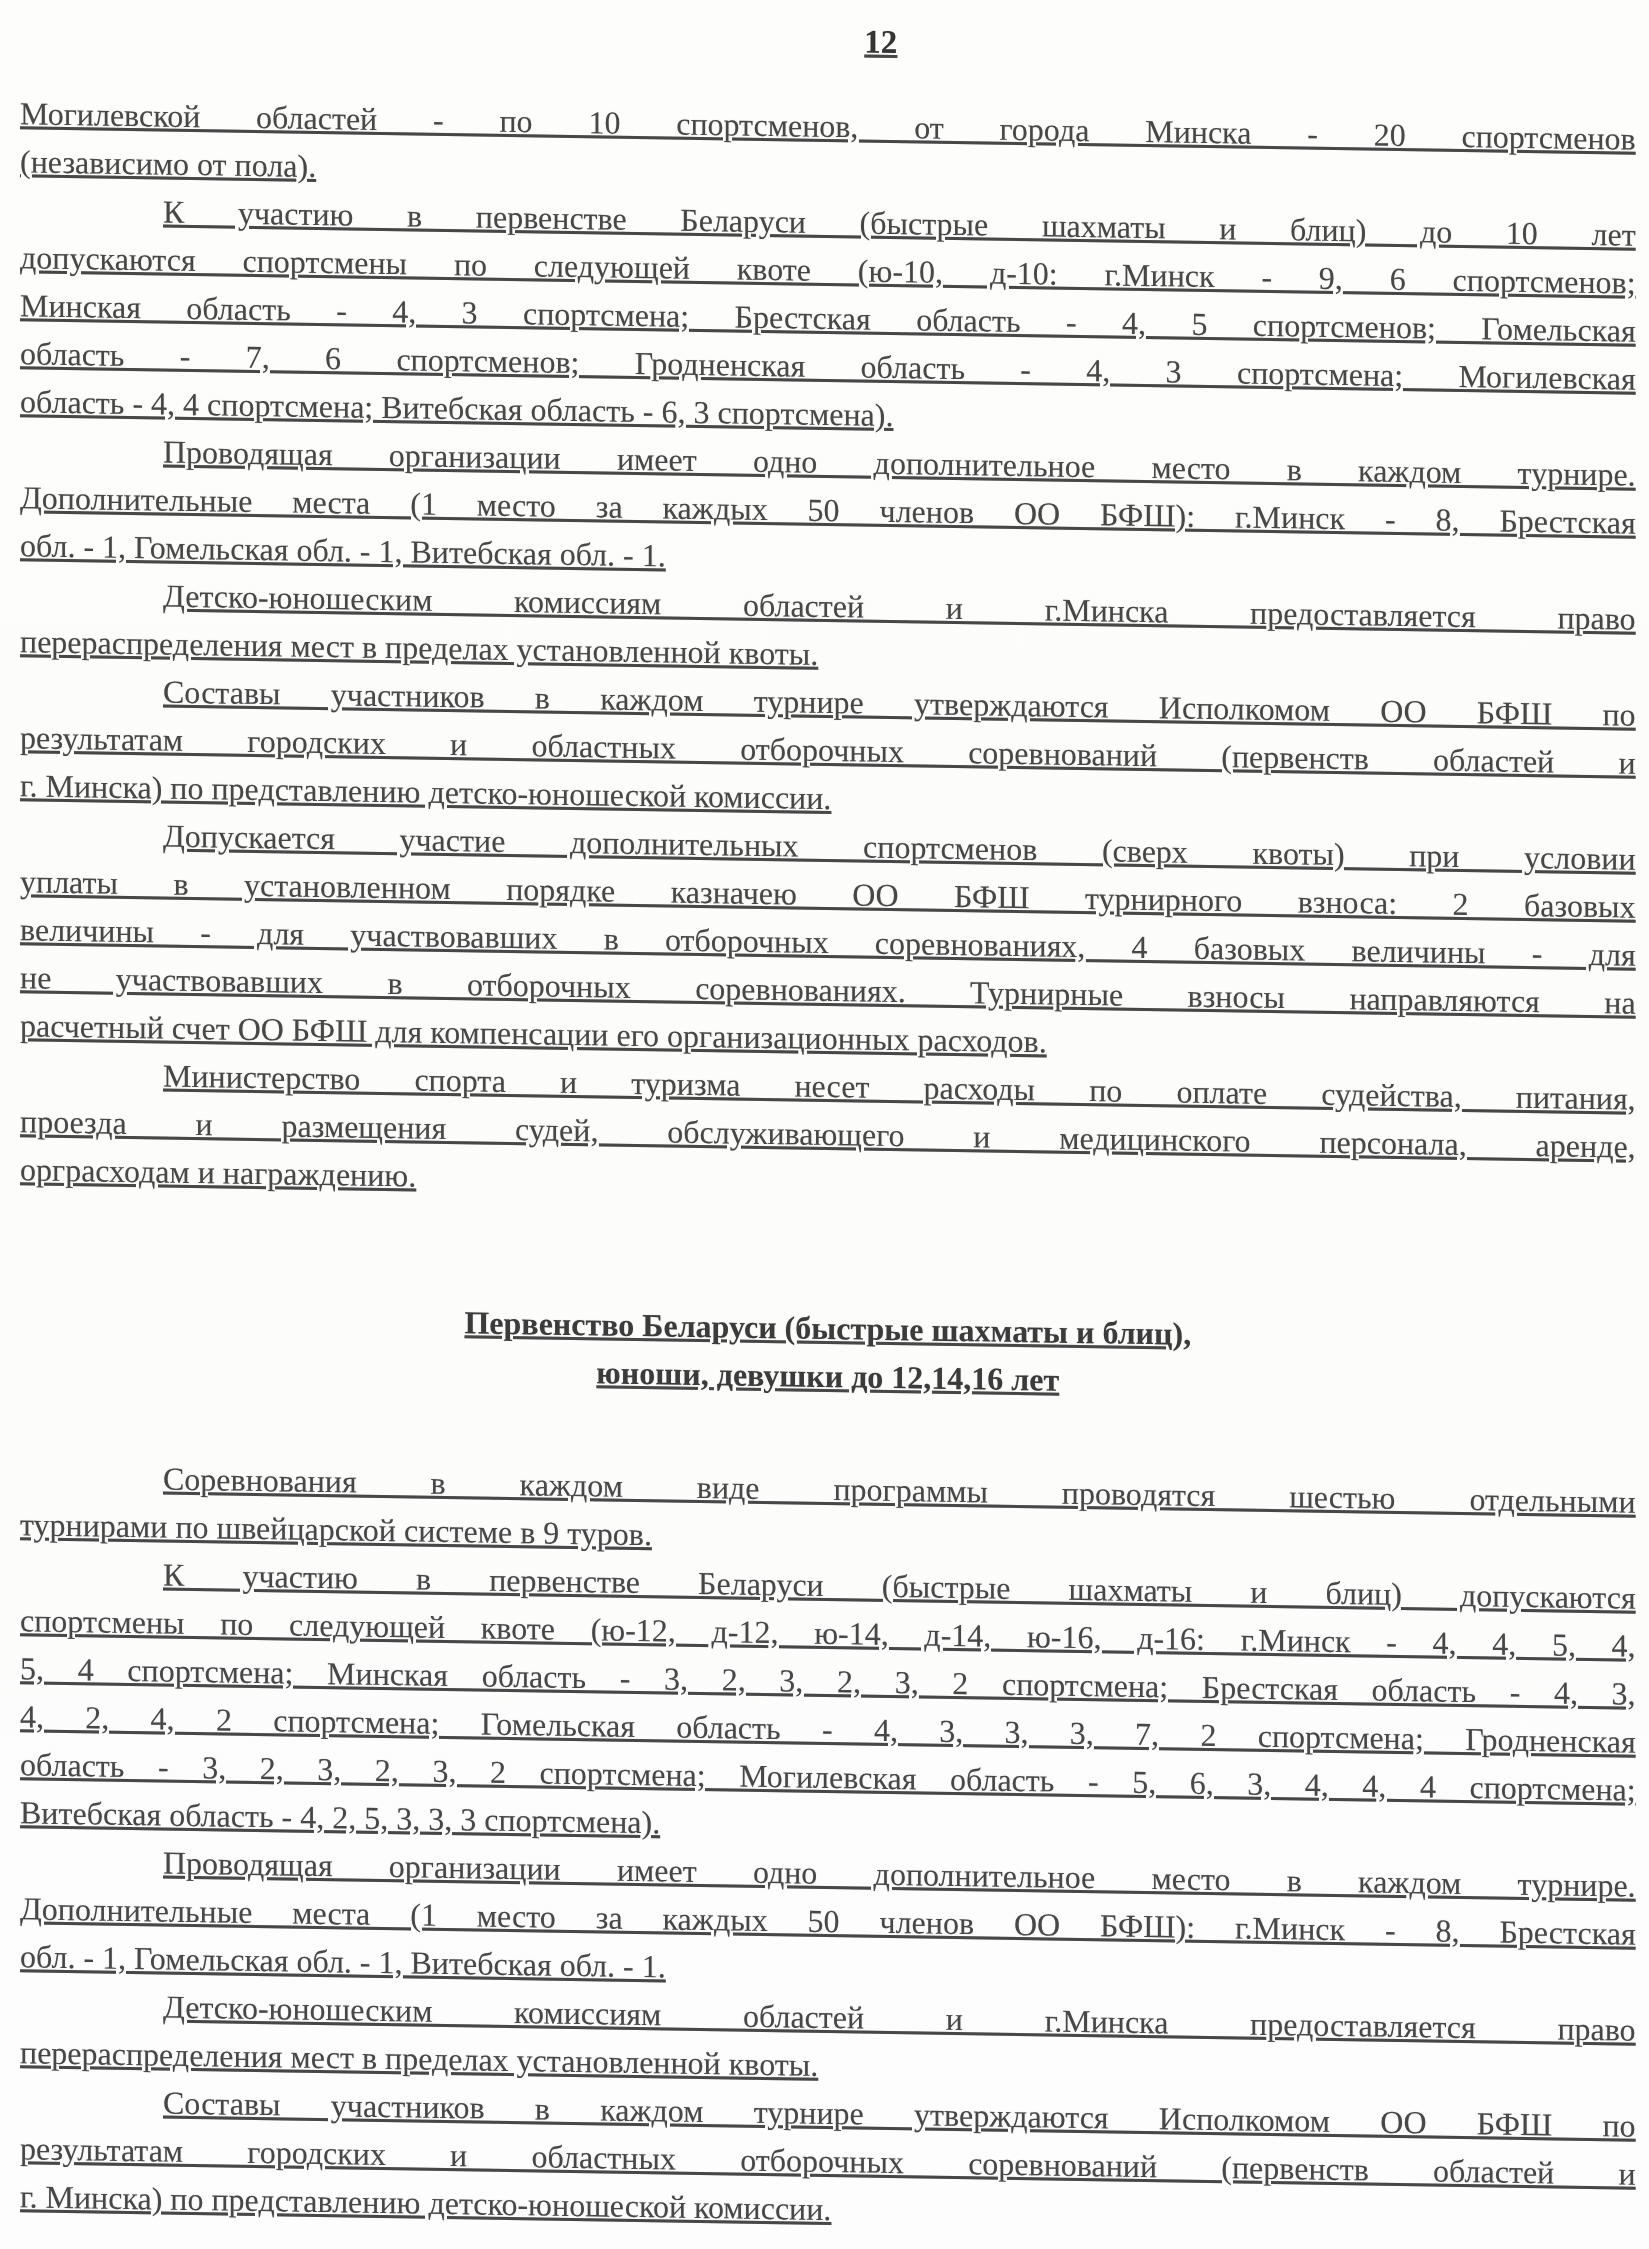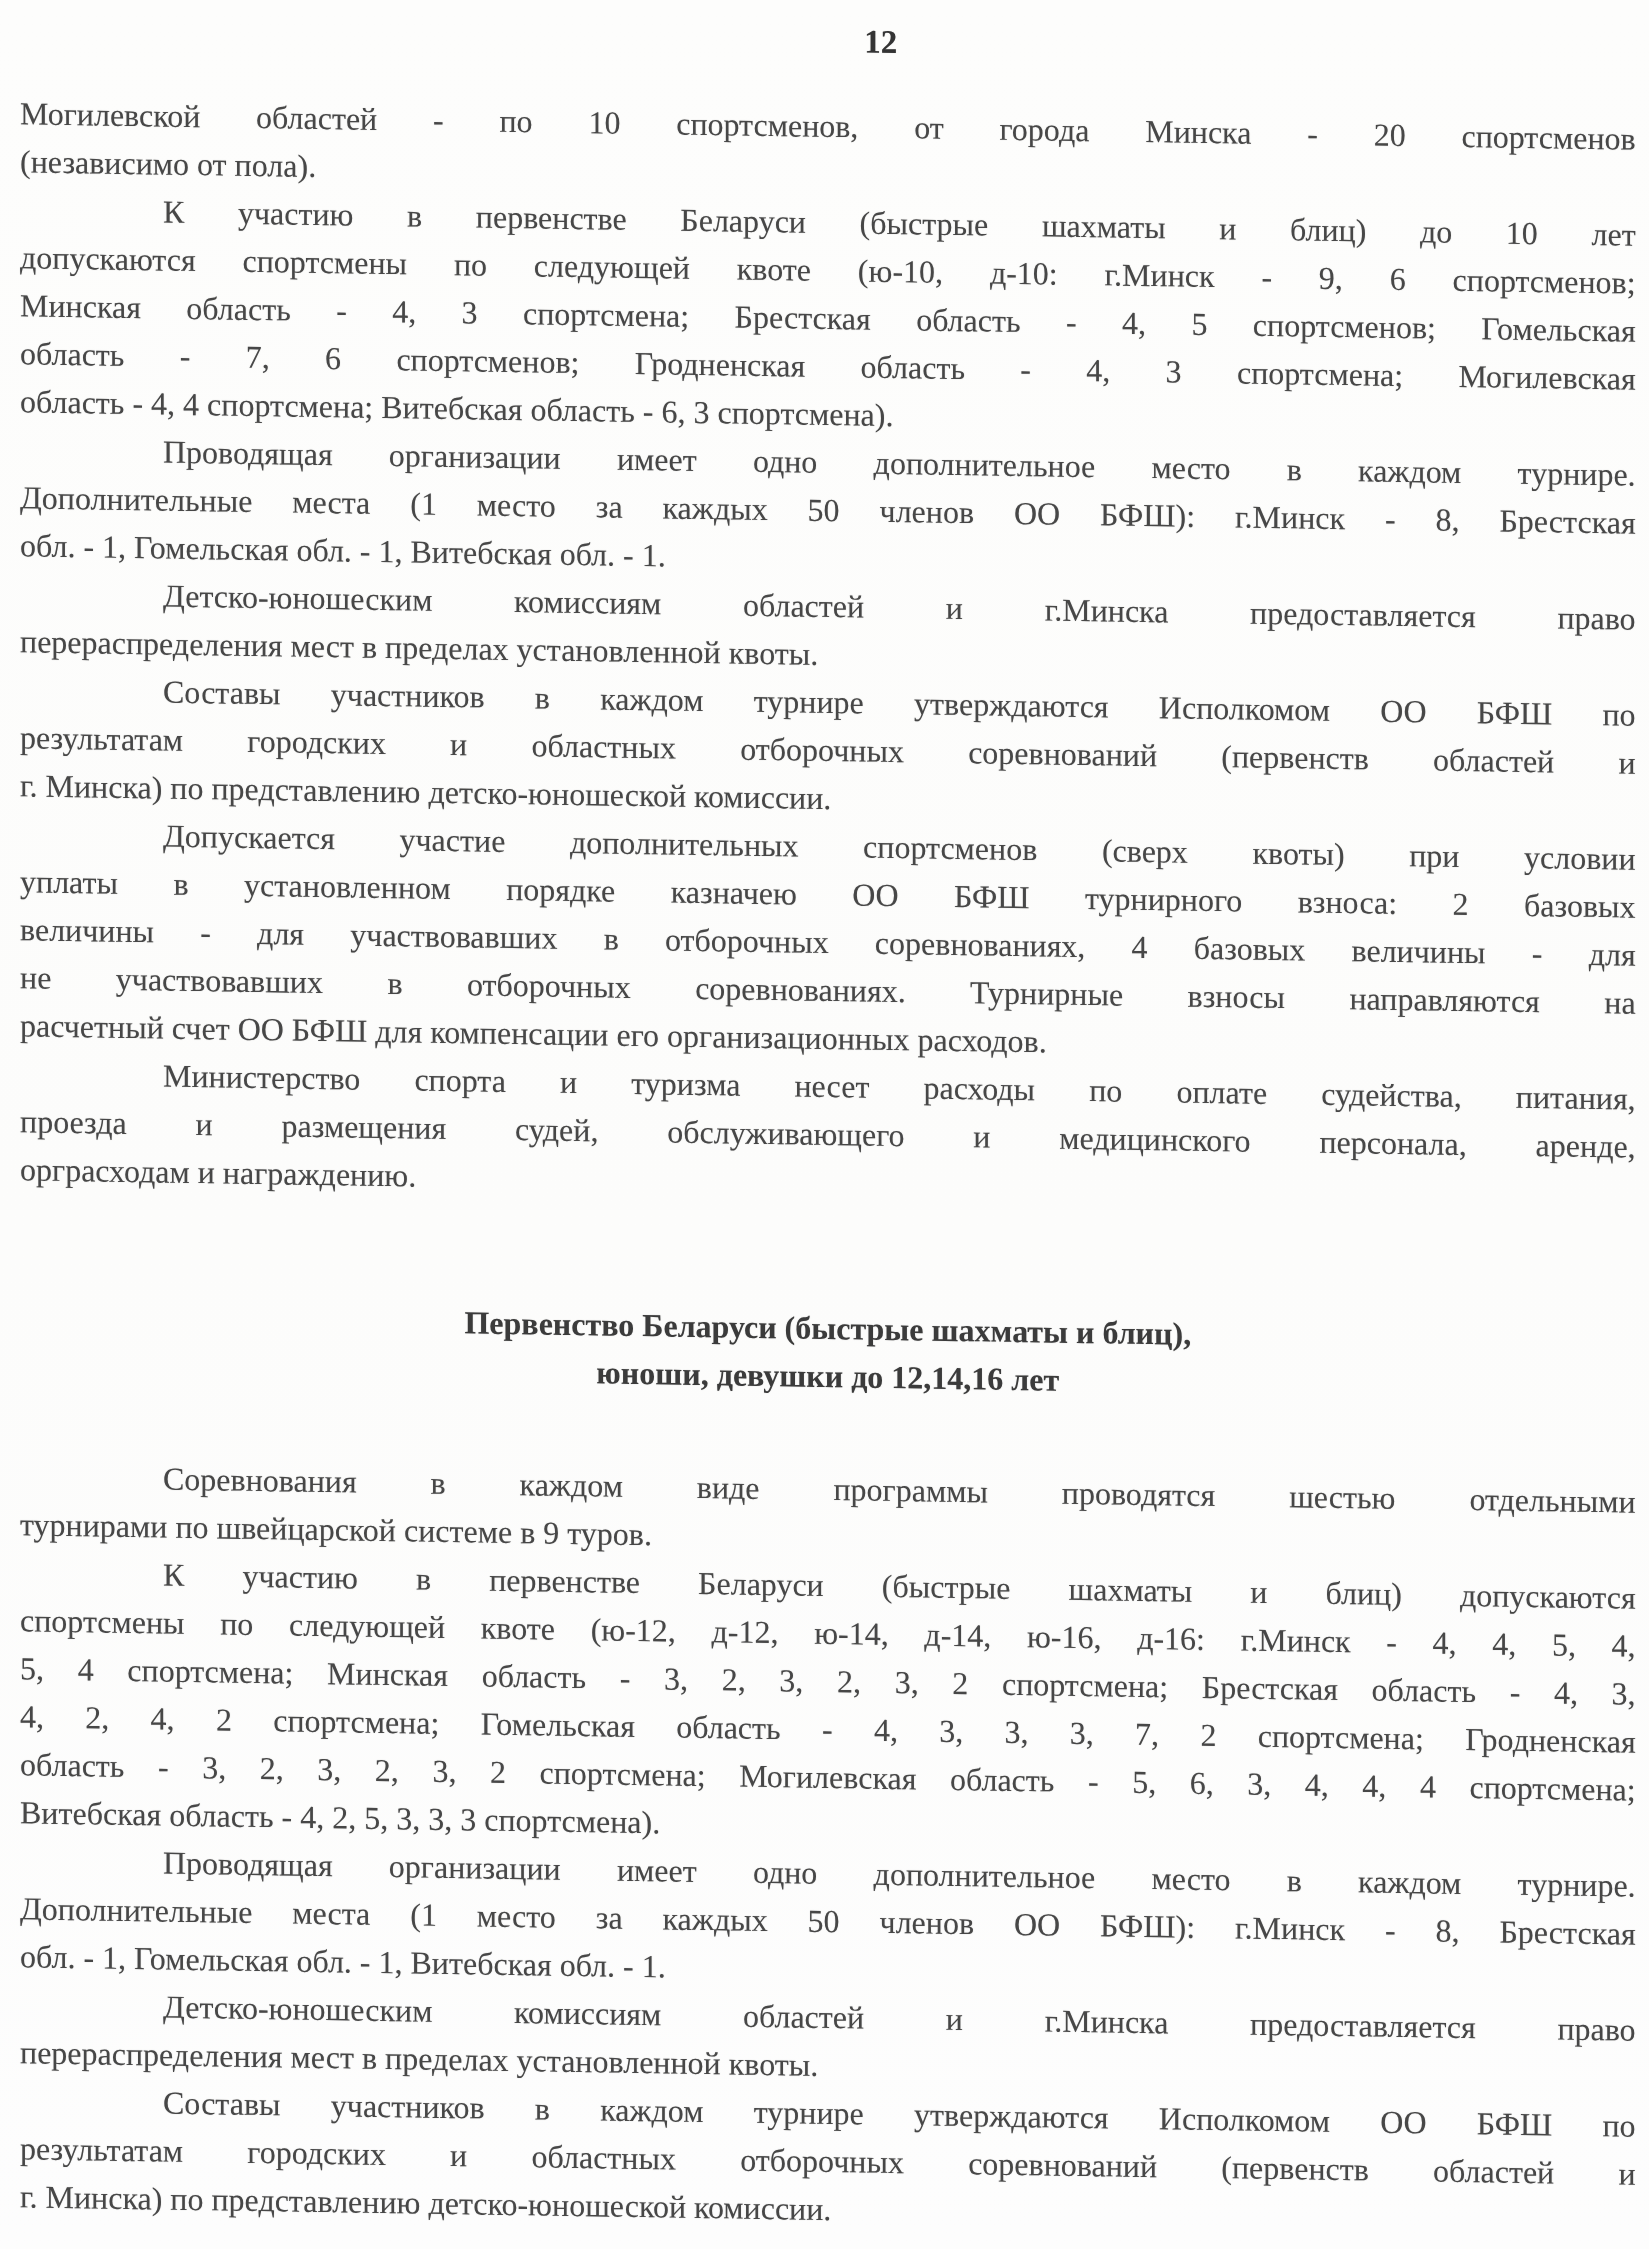--- a/index.html
+++ b/index.html
@@ -11,20 +11,21 @@
     background: #ffffff;
   }
   .sheet {
     position: relative;
     width: 1650px;
     height: 2250px;
     background: linear-gradient(180deg, #fdfdfc 0%, #fcfcfb 55%, #fdfdfd 100%);
     overflow: hidden;
     font-family: "Liberation Serif", "DejaVu Serif", serif;
     color: #474747;
+    text-decoration: underline;
   }
   
   .scan-skew {
     transform: skewY(0.9deg);
     transform-origin: 0 0;
     padding: 10px 14.4px 0 20px;
   }
   .page-num {
     font-size: 33px;
     line-height: 37px;

